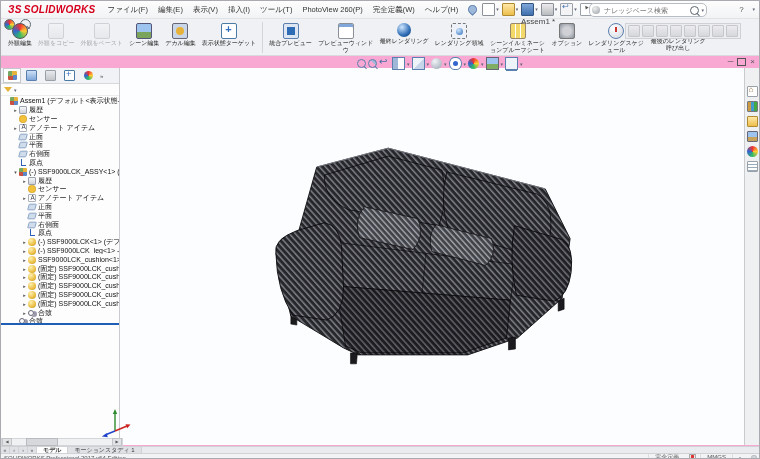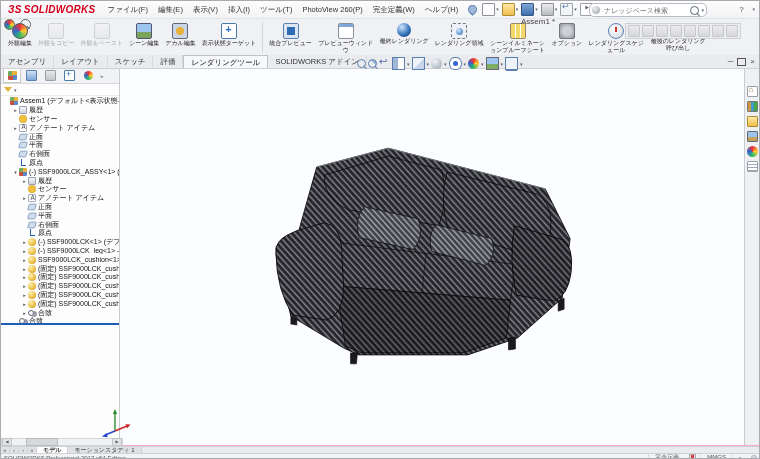--- a/index.html
+++ b/index.html
@@ -288,30 +288,20 @@
         <span class="mi"></span>
         <span class="mi"></span>
         <span class="mi"></span>
         <span class="mi"></span>
         <span class="mi"></span>
         <span class="mi"></span>
         <span class="mi"></span>
       </div>
   </div>
 
-  <div id="tabsband">
-    <div id="cmdtabs">
-        <div class="ctab">アセンブリ</div>
-        <div class="ctab">レイアウト</div>
-        <div class="ctab">スケッチ</div>
-        <div class="ctab">評価</div>
-        <div class="ctab active">レンダリングツール</div>
-        <div class="ctab">SOLIDWORKS アドイン</div>
-      </div>
-  </div>
 
   <div id="headsup">
       <span class="hu hu-zoom-fit"></span>
       <span class="hu hu-zoom-area"></span>
       <span class="hu hu-previous-view"></span>
       <span class="hu hu-section-view"></span>
       <span class="hudd">▾</span>
       <span class="hu hu-view-orientation"></span>
       <span class="hudd">▾</span>
       <span class="hu hu-display-style"></span>

